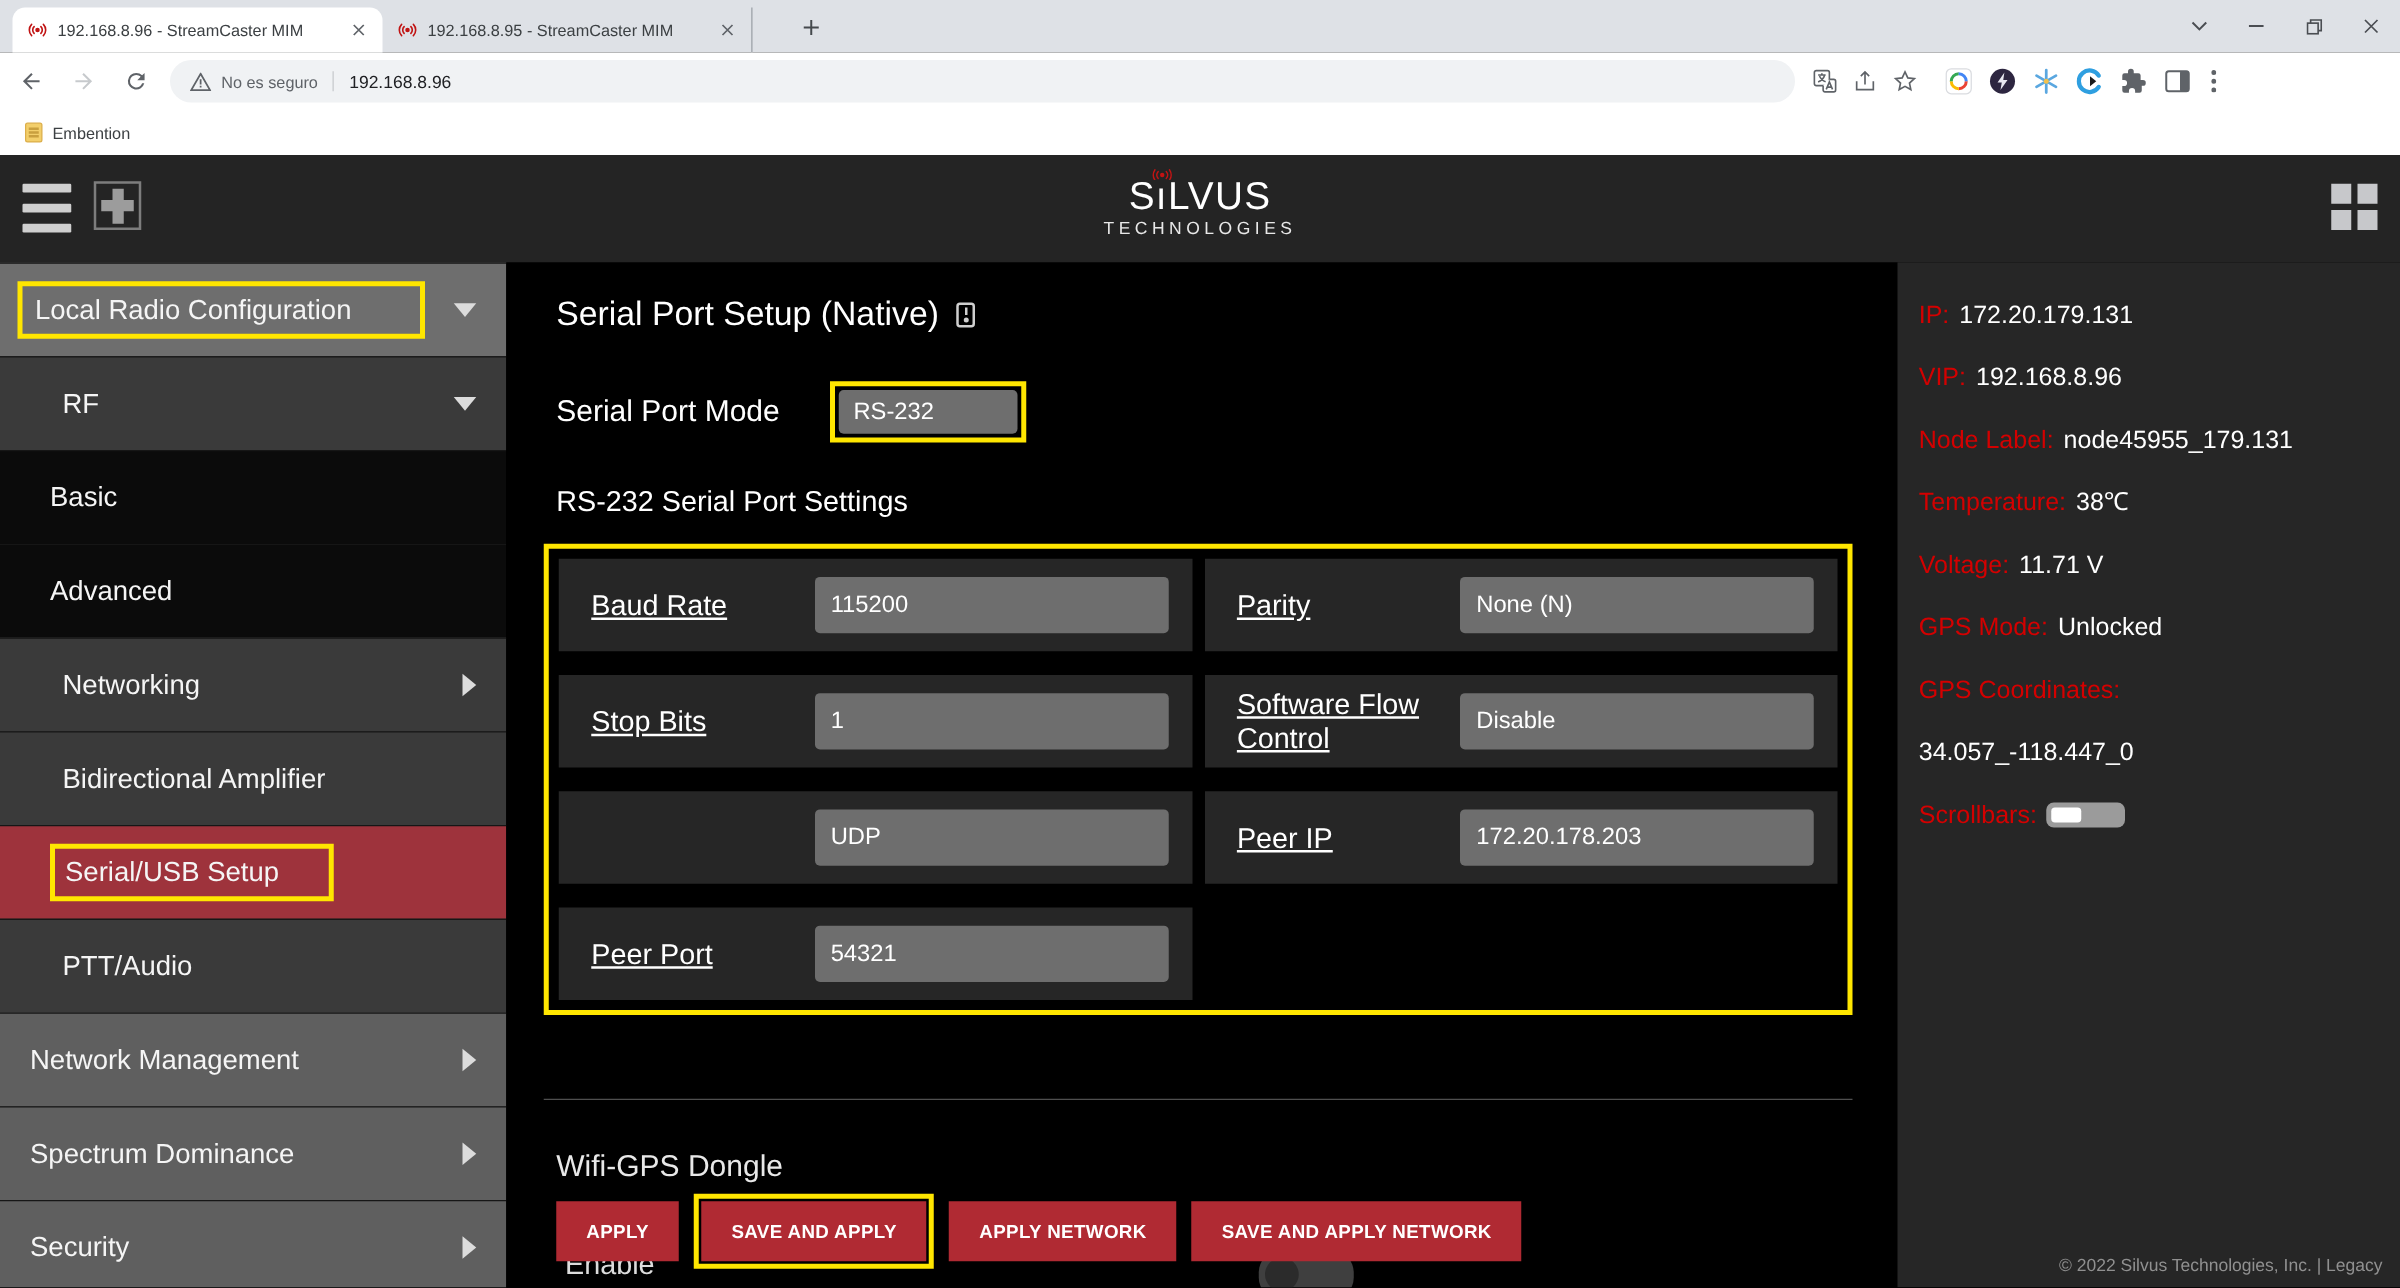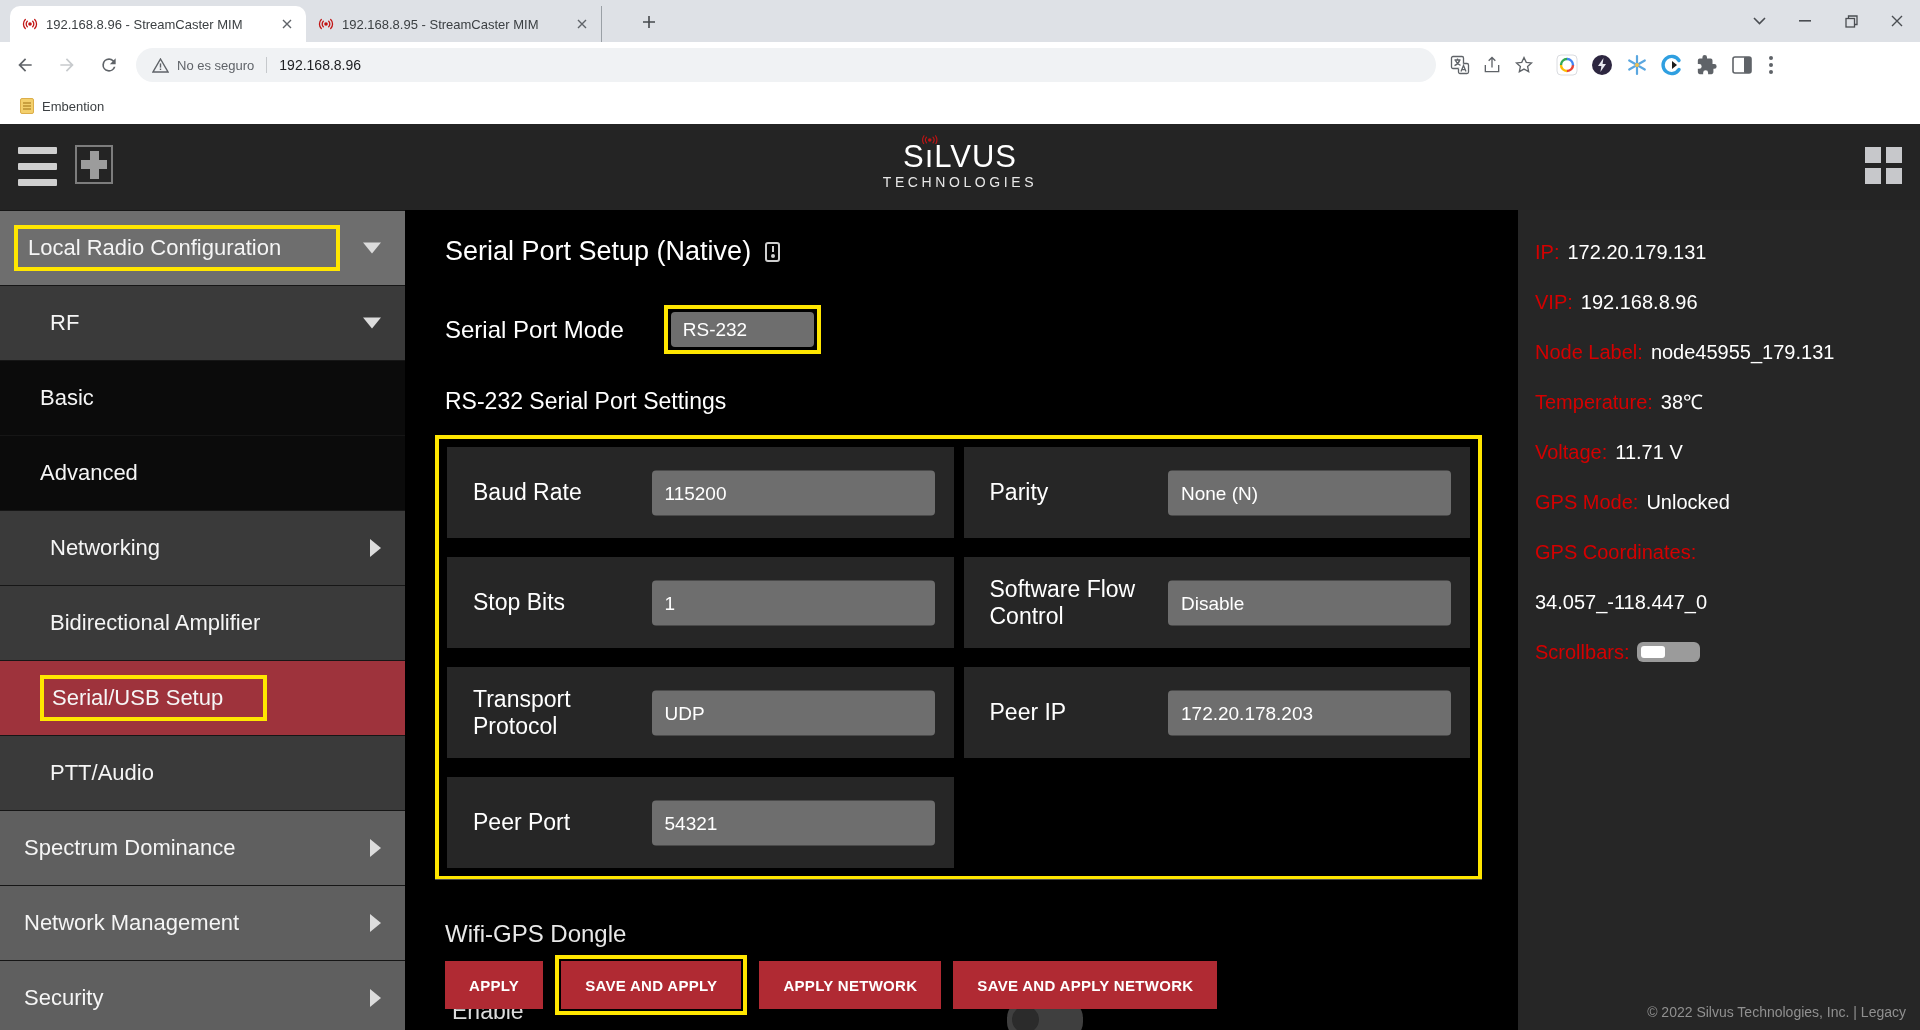--- a/index.html
+++ b/index.html
@@ -92,22 +92,22 @@
   .title-icon:after{content:"";position:absolute;left:50%;top:2px;transform:translateX(-50%);
                     width:2px;height:6px;background:#cfcfcf;}
   .mode-row{position:absolute;left:40px;top:95px;display:flex;align-items:center;}
   .mode-label{font-size:24px;margin-right:16px;}
   .mode-wrap{border:4px solid var(--yellow);padding:3px;margin-left:24px;}
   .mode-select{width:143px;height:35px;background:var(--input-gray);border-radius:4px;
                font-size:19px;line-height:35px;padding-left:12px;color:#fff;cursor:pointer;}
   .section-title{position:absolute;left:40px;top:178px;font-size:23px;}
   .fields-box{position:absolute;left:30px;top:225px;width:1047px;border:4px solid var(--yellow);
               padding:8px;display:grid;grid-template-columns:1fr 1fr;gap:19px 10px;}
-  .cell{position:relative;height:91px;background:#262626;display:flex;align-items:center;
-        padding-left:26px;}
+  .cell{position:relative;height:74px;background:#262626;display:flex;align-items:center;
+        padding-left:26px;text-decoration:underline;}
   .cell-label{font-size:23px;line-height:27px;max-width:180px;}
   .cell-input{position:absolute;right:19px;top:50%;transform:translateY(-50%);width:283px;height:45px;
               background:var(--input-gray);border-radius:4px;color:#fff;font-size:19px;
               line-height:45px;padding-left:13px;cursor:pointer;}
   .hrule{position:absolute;left:30px;top:669px;width:1047px;height:1px;background:#4f4f4f;}
   .wifi-title{position:absolute;left:40px;top:710px;font-size:24px;color:#e8e8e8;z-index:1;}
   .enable-label{position:absolute;left:47px;top:788px;font-size:23px;color:#dcdcdc;}
   .enable-toggle{position:absolute;left:602px;top:790px;width:76px;height:40px;border-radius:18px;
                  background:#3f3f3f;}
   .enable-toggle .knob{position:absolute;left:5px;top:6px;width:27px;height:27px;border-radius:50%;
@@ -369,26 +369,26 @@
     <span class="sb-hl hl"><span class="sb-label">Serial/USB Setup</span></span>
 
   </div>
 
   <div class="sb-item v-mid lvl2">
     <span class="sb-hl"><span class="sb-label">PTT/Audio</span></span>
 
   </div>
 
   <div class="sb-item v-group lvl1">
+    <span class="sb-hl"><span class="sb-label">Network Management</span></span>
+    <span class="sb-caret right"></span>
+  </div>
+
+  <div class="sb-item v-group lvl1">
     <span class="sb-hl"><span class="sb-label">Spectrum Dominance</span></span>
-    <span class="sb-caret right"></span>
-  </div>
-
-  <div class="sb-item v-group lvl1">
-    <span class="sb-hl"><span class="sb-label">Network Management</span></span>
     <span class="sb-caret right"></span>
   </div>
 
   <div class="sb-item v-group lvl1">
     <span class="sb-hl"><span class="sb-label">Security</span></span>
     <span class="sb-caret right"></span>
   </div>
 </div>
 
   <div class="main">
@@ -422,21 +422,20 @@
     <div class="cell-label">Stop Bits</div>
     <div class="cell-input">1</div>
   </div>
 
   <div class="cell">
     <div class="cell-label">Software Flow Control</div>
     <div class="cell-input">Disable</div>
   </div>
 
   <div class="cell">
-    <div class="cell-label">Transport Protocol</div>
     <div class="cell-input">UDP</div>
   </div>
 
   <div class="cell">
     <div class="cell-label">Peer IP</div>
     <div class="cell-input">172.20.178.203</div>
   </div>
 
   <div class="cell">
     <div class="cell-label">Peer Port</div>

